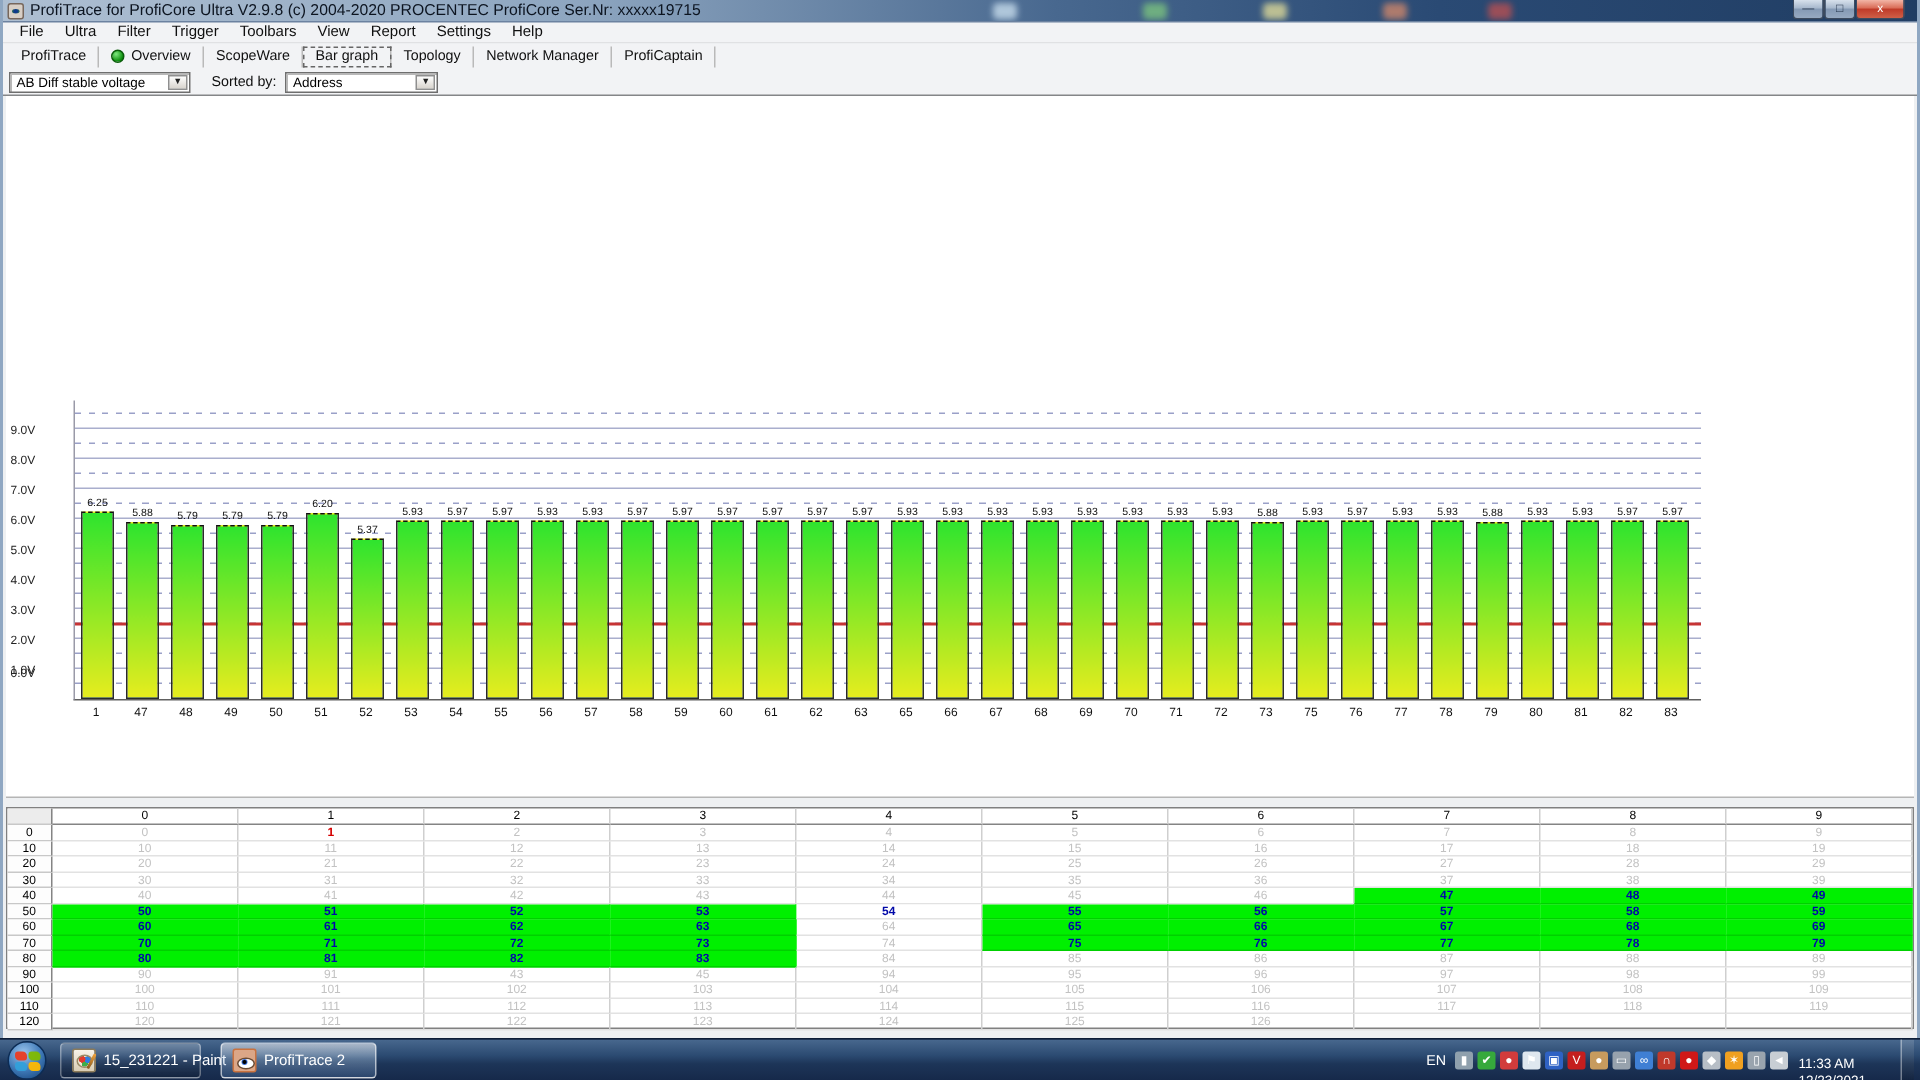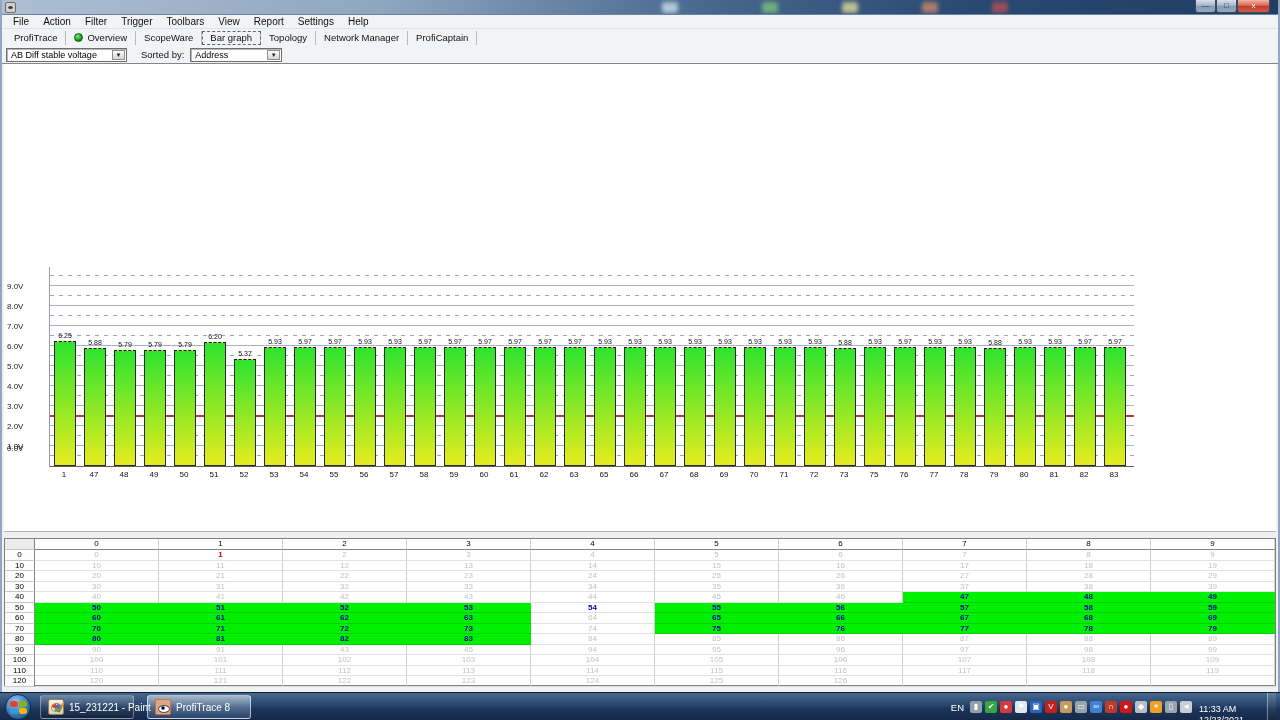--- a/index.html
+++ b/index.html
@@ -43,21 +43,21 @@
   
   #filterbar { height:18px; background:#f2f3f5; display:flex; align-items:center; padding-left:4px;
     border-bottom:1px solid #848688; }
   .combo { height:14px; background:#fff; border:1px solid #6e6e6e;
     box-shadow:inset 1px 1px 0 #b8b8b8; display:flex; align-items:center; position:relative;
     font-size:9px; padding-left:4px; color:#000; }
   .combo .arrow-btn { position:absolute; right:1px; top:1px; bottom:1px; width:13px;
     background:linear-gradient(#fdfdfd,#d8d4cd); border:1px solid #8f8f8f; font-size:6px;
     display:flex; align-items:center; justify-content:center; color:#222; }
   #combo-measure { width:121px; }
-  #combo-sort { width:92px; }
+  #combo-sort { width:102px; }
   #sorted-by-label { font-size:9.5px; margin:0 6px 0 14px; color:#101010; }
 
   
   #chartpanel { position:absolute; top:64px; left:2px; right:2px; height:468px; background:#fff;
     border-bottom:1px solid #b5b5b5; }
   #plot { position:absolute; left:45px; top:203px; width:1085px; height:200px;
     border-left:1px solid #9a9aa8; border-bottom:1px solid #606060; }
   .grid-solid { position:absolute; left:0; right:0; height:1px; background:#a9aecd; }
   .grid-dash  { position:absolute; left:0; right:0; height:1px;
     background:repeating-linear-gradient(90deg,#9aa0c8 0 4px,transparent 4px 9px); }
@@ -125,30 +125,31 @@
 
 <div id="app-window">
 
   <div id="titlebar">
     <div class="tb-blob" style="left:660px;background:#cfe4f2"></div>
     <div class="tb-blob" style="left:760px;background:#7ec87e"></div>
     <div class="tb-blob" style="left:840px;background:#e8e29a"></div>
     <div class="tb-blob" style="left:920px;background:#d88a6a"></div>
     <div class="tb-blob" style="left:990px;background:#c05050"></div>
     <div id="app-icon"></div>
+    <div id="title-text">ProfiTrace for ProfiCore Ultra V2.9.8 (c) 2004-2020 PROCENTEC  ProfiCore Ser.Nr: xxxxx19715</div>
     <div id="win-controls">
       <div class="winbtn minmax">—</div>
       <div class="winbtn minmax">□</div>
       <div class="winbtn close">x</div>
     </div>
   </div>
 
   <div id="menubar">
       <div class="menu-item">File</div>
-      <div class="menu-item">Action</div>
+      <div class="menu-item">Ultra</div>
       <div class="menu-item">Filter</div>
       <div class="menu-item">Trigger</div>
       <div class="menu-item">Toolbars</div>
       <div class="menu-item">View</div>
       <div class="menu-item">Report</div>
       <div class="menu-item">Settings</div>
       <div class="menu-item">Help</div>
     </div>
 
   <div id="tabbar">
@@ -526,21 +527,21 @@
     <span style="background:#7fba00"></span>
     <span style="background:#32a0da"></span>
     <span style="background:#ffb900"></span>
   </div>
   <div class="taskbtn" id="paint-btn">
     <span class="task-ico" id="paint-ico"></span>
     <span>15_231221 - Paint</span>
   </div>
   <div class="taskbtn active" id="profitrace-btn">
     <span class="task-ico" id="eye-ico"></span>
-    <span>ProfiTrace 8</span>
+    <span>ProfiTrace 2</span>
   </div>
   <div id="tray">
     <span id="lang-indicator">EN</span>
     <span id="tray-icons" style="display:flex;gap:3px">
         <span class="tray-ico" style="background: rgb(143, 160, 173);">▮</span>
         <span class="tray-ico" style="background: rgb(54, 169, 60);">✔</span>
         <span class="tray-ico" style="background: rgb(210, 60, 60);">●</span>
         <span class="tray-ico" style="background: rgb(223, 231, 239);">⚑</span>
         <span class="tray-ico" style="background: rgb(47, 98, 196);">▣</span>
         <span class="tray-ico" style="background: rgb(196, 30, 30);">V</span>

